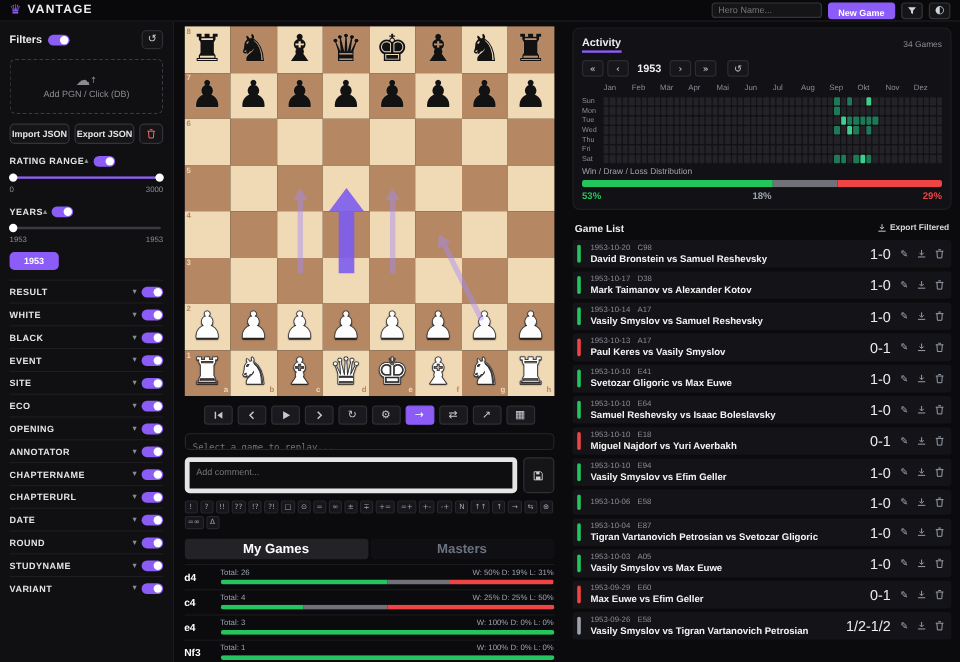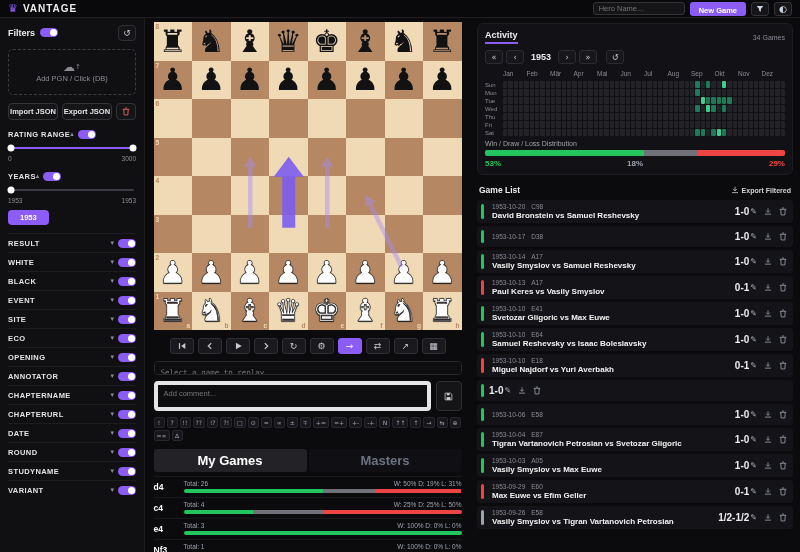--- a/index.html
+++ b/index.html
@@ -14,21 +14,21 @@
   .topbar-right{display:flex;gap:5px;align-items:center}
   .hero-input{width:92px;height:13px;background:#151518;border:1px solid #33333a;border-radius:3px;color:#ddd;font-size:7.5px;padding:0 5px;font-family:inherit}
   .btn-purple{background:#8b5cf6;color:#fff;border:none;border-radius:3px;font-size:7.5px;font-weight:bold;padding:4px 9px;height:14px;font-family:inherit}
   .icon-btn{background:#151518;border:1px solid #33333a;border-radius:3px;height:14px;width:18px;color:#cbd5e1;font-size:9px;display:flex;align-items:center;justify-content:center;padding:0}
   .icon-btn svg{width:8px;height:8px}
   
   .layout{display:flex;height:534px}
   
   .sidebar{width:145px;min-width:145px;border-right:1px solid #1c1c20;background:#101013;padding:7px 8px;overflow:hidden}
   .side-head{display:flex;justify-content:space-between;align-items:center}
-  .side-head-left{display:flex;align-items:flex-start;gap:5px}
+  .side-head-left{display:flex;align-items:center;gap:5px}
   .filters-label{font-size:9px;font-weight:bold}
   .reset-btn{width:18px;height:16px;background:#151518;border:1px solid #2e2e34;border-radius:4px;color:#c8c8d0;font-size:9px;display:flex;align-items:center;justify-content:center;padding:0}
   .toggle{width:18px;height:9px;background:#8b5cf6;border-radius:5px;position:relative;display:inline-block;cursor:pointer;flex:none}
   .toggle .dot{position:absolute;right:1px;top:1px;width:7px;height:7px;background:#fff;border-radius:50%}
   .upload-box{border:1px dashed #3a3a42;border-radius:5px;height:46px;display:flex;flex-direction:column;align-items:center;justify-content:center;gap:1px;margin:8px 0;color:#8b8b94;font-size:7.5px;cursor:pointer}
   .cloud{font-size:12px;line-height:1}
   .btn-row{display:flex;gap:4px}
   .side-btn{flex:1;background:#151518;border:1px solid #33333a;border-radius:4px;color:#e4e4e7;font-size:7.5px;font-weight:bold;height:17px;font-family:inherit}
   .trash-btn{width:20px;background:#151518;border:1px solid #33333a;border-radius:4px;color:#f87171;height:17px;display:flex;align-items:center;justify-content:center}
   .section-head{display:flex;align-items:center;margin-top:10px}
@@ -62,21 +62,21 @@
   .ctrl-btn.active{background:#8b5cf6;border-color:#8b5cf6;color:#fff}
   .ctrl-btn svg{width:10px;height:10px}
   .replay{width:308px;height:44px;margin-top:7px;background:#0e0e11;border:1px solid #26262b;border-radius:4px;resize:none;color:#9ca3af;font-family:"DejaVu Sans Mono",monospace;font-size:7.5px;padding:6px}
   .comment-row{display:flex;gap:5px;margin-top:6px;width:308px}
   .comment{flex:1;height:30px;background:#0e0e11;border:4px solid #e5e5e5;border-radius:4px;resize:none;color:#9ca3af;font-size:7.5px;padding:4px 6px;font-family:inherit}
   .save-btn{width:26px;background:#151518;border:1px solid #2e2e34;border-radius:4px;color:#d4d4d8;display:flex;align-items:center;justify-content:center}
   .nag-rows{width:308px;margin-top:6px}
   .nag-row{display:flex;gap:2px;margin-bottom:2px}
   .nag-btn{min-width:11px;height:11px;background:#17171b;border:1px solid #26262b;border-radius:2px;color:#9ca3af;font-size:6px;padding:0 2px;font-family:"DejaVu Sans",sans-serif;display:flex;align-items:center;justify-content:center;white-space:nowrap}
   .tabs{display:flex;width:308px;margin-top:6px;gap:2px}
-  .tab{flex:1;height:23px;border:none;border-radius:3px;font-size:13px;font-weight:bold;font-family:inherit}
+  .tab{flex:1;height:17px;border:none;border-radius:3px;font-size:11px;font-weight:bold;font-family:inherit}
   .tab.active{background:#232327;color:#fff}
   .tab:not(.active){background:#101014;color:#6b7280}
   .stats{width:308px;margin-top:4px}
   .stat-row{display:flex;align-items:center;gap:6px;padding:3px 0 4px;border-top:1px solid #1a1a1e;cursor:pointer}
   .stat-move{width:24px;font-size:8.5px;font-weight:bold;color:#fff}
   .stat-body{flex:1}
   .stat-top{display:flex;justify-content:space-between;font-size:6.5px;color:#9ca3af;margin-bottom:2px}
   .stat-bar{display:flex;height:4px;border-radius:2px;overflow:hidden;background:#1a1a1e}
   .seg{height:100%}
   
@@ -103,21 +103,21 @@
   .gl-head{display:flex;justify-content:space-between;align-items:center;margin-top:7px;padding:3px 2px}
   .gl-title{font-size:8.5px;font-weight:bold}
   .export-btn{background:none;border:none;color:#d4d4d8;font-size:7px;font-weight:bold;display:flex;gap:3px;align-items:center;font-family:inherit}
   .game-rows{flex:1;overflow:hidden;display:flex;flex-direction:column;gap:3px;margin-top:2px}
   .game-row{position:relative;background:#141418;border-radius:3px;display:flex;align-items:center;padding:3px 6px 3px 11px;min-height:21px;flex:none;cursor:pointer}
   .g-bar{position:absolute;left:4px;top:4px;bottom:4px;width:2.5px;border-radius:2px}
   .g-bar.win{background:#22c55e}.g-bar.loss{background:#ef4444}.g-bar.draw{background:#9ca3af}
   .g-info{flex:1;margin-left:4px;min-width:0}
   .g-meta{font-size:6.5px;color:#8b8b94;display:flex;gap:6px}
   .g-players{font-size:8px;font-weight:bold;color:#f4f4f5;margin-top:1px;white-space:nowrap;overflow:hidden}
-  .g-result{font-size:10px;font-weight:bold;margin:0 1px;white-space:nowrap}
+  .g-result{font-size:12px;font-weight:normal;margin:0 8px;white-space:nowrap}
   .g-actions{display:flex;gap:7px}
   .g-act{background:none;border:none;color:#9ca3af;font-size:8px;padding:0;display:flex;align-items:center;font-family:"DejaVu Sans",sans-serif}
   .g-act svg{width:8px;height:9px}
 </style>
 </head>
 <body>
 
 <header class="topbar">
   <div class="brand">
     <span class="logo-icon">♛</span>
@@ -1121,20 +1121,21 @@
             </button>
           </div>
         </div>
         <div class="game-row">
           <span class="g-bar win"></span>
           <div class="g-info">
             <div class="g-meta">
               <span class="g-date">1953-10-17</span>
               <span class="g-eco">D38</span>
             </div>
+            <div class="g-players">Mark Taimanov vs Alexander Kotov</div>
           </div>
           <span class="g-result">1-0</span>
           <div class="g-actions">
             <button class="g-act">
               <span class="glyph">✎</span>
             </button>
             <button class="g-act">
               <svg viewBox="0 0 10 10">
                 <path d="M5 1v4.5M2.8 4L5 6.2 7.2 4M1.2 8.3h7.6" stroke="currentColor" fill="none"></path>
               </svg>
@@ -1271,20 +1272,27 @@
             </button>
             <button class="g-act">
               <svg viewBox="0 0 10 11">
                 <path d="M1 2.8h8M3.6 1.2h2.8M2.2 2.8l.5 7h4.6l.5-7" stroke="currentColor" fill="none"></path>
               </svg>
             </button>
           </div>
         </div>
         <div class="game-row">
           <span class="g-bar win"></span>
+          <div class="g-info">
+            <div class="g-meta">
+              <span class="g-date">1953-10-10</span>
+              <span class="g-eco">E94</span>
+            </div>
+            <div class="g-players">Vasily Smyslov vs Efim Geller</div>
+          </div>
           <span class="g-result">1-0</span>
           <div class="g-actions">
             <button class="g-act">
               <span class="glyph">✎</span>
             </button>
             <button class="g-act">
               <svg viewBox="0 0 10 10">
                 <path d="M5 1v4.5M2.8 4L5 6.2 7.2 4M1.2 8.3h7.6" stroke="currentColor" fill="none"></path>
               </svg>
             </button>

